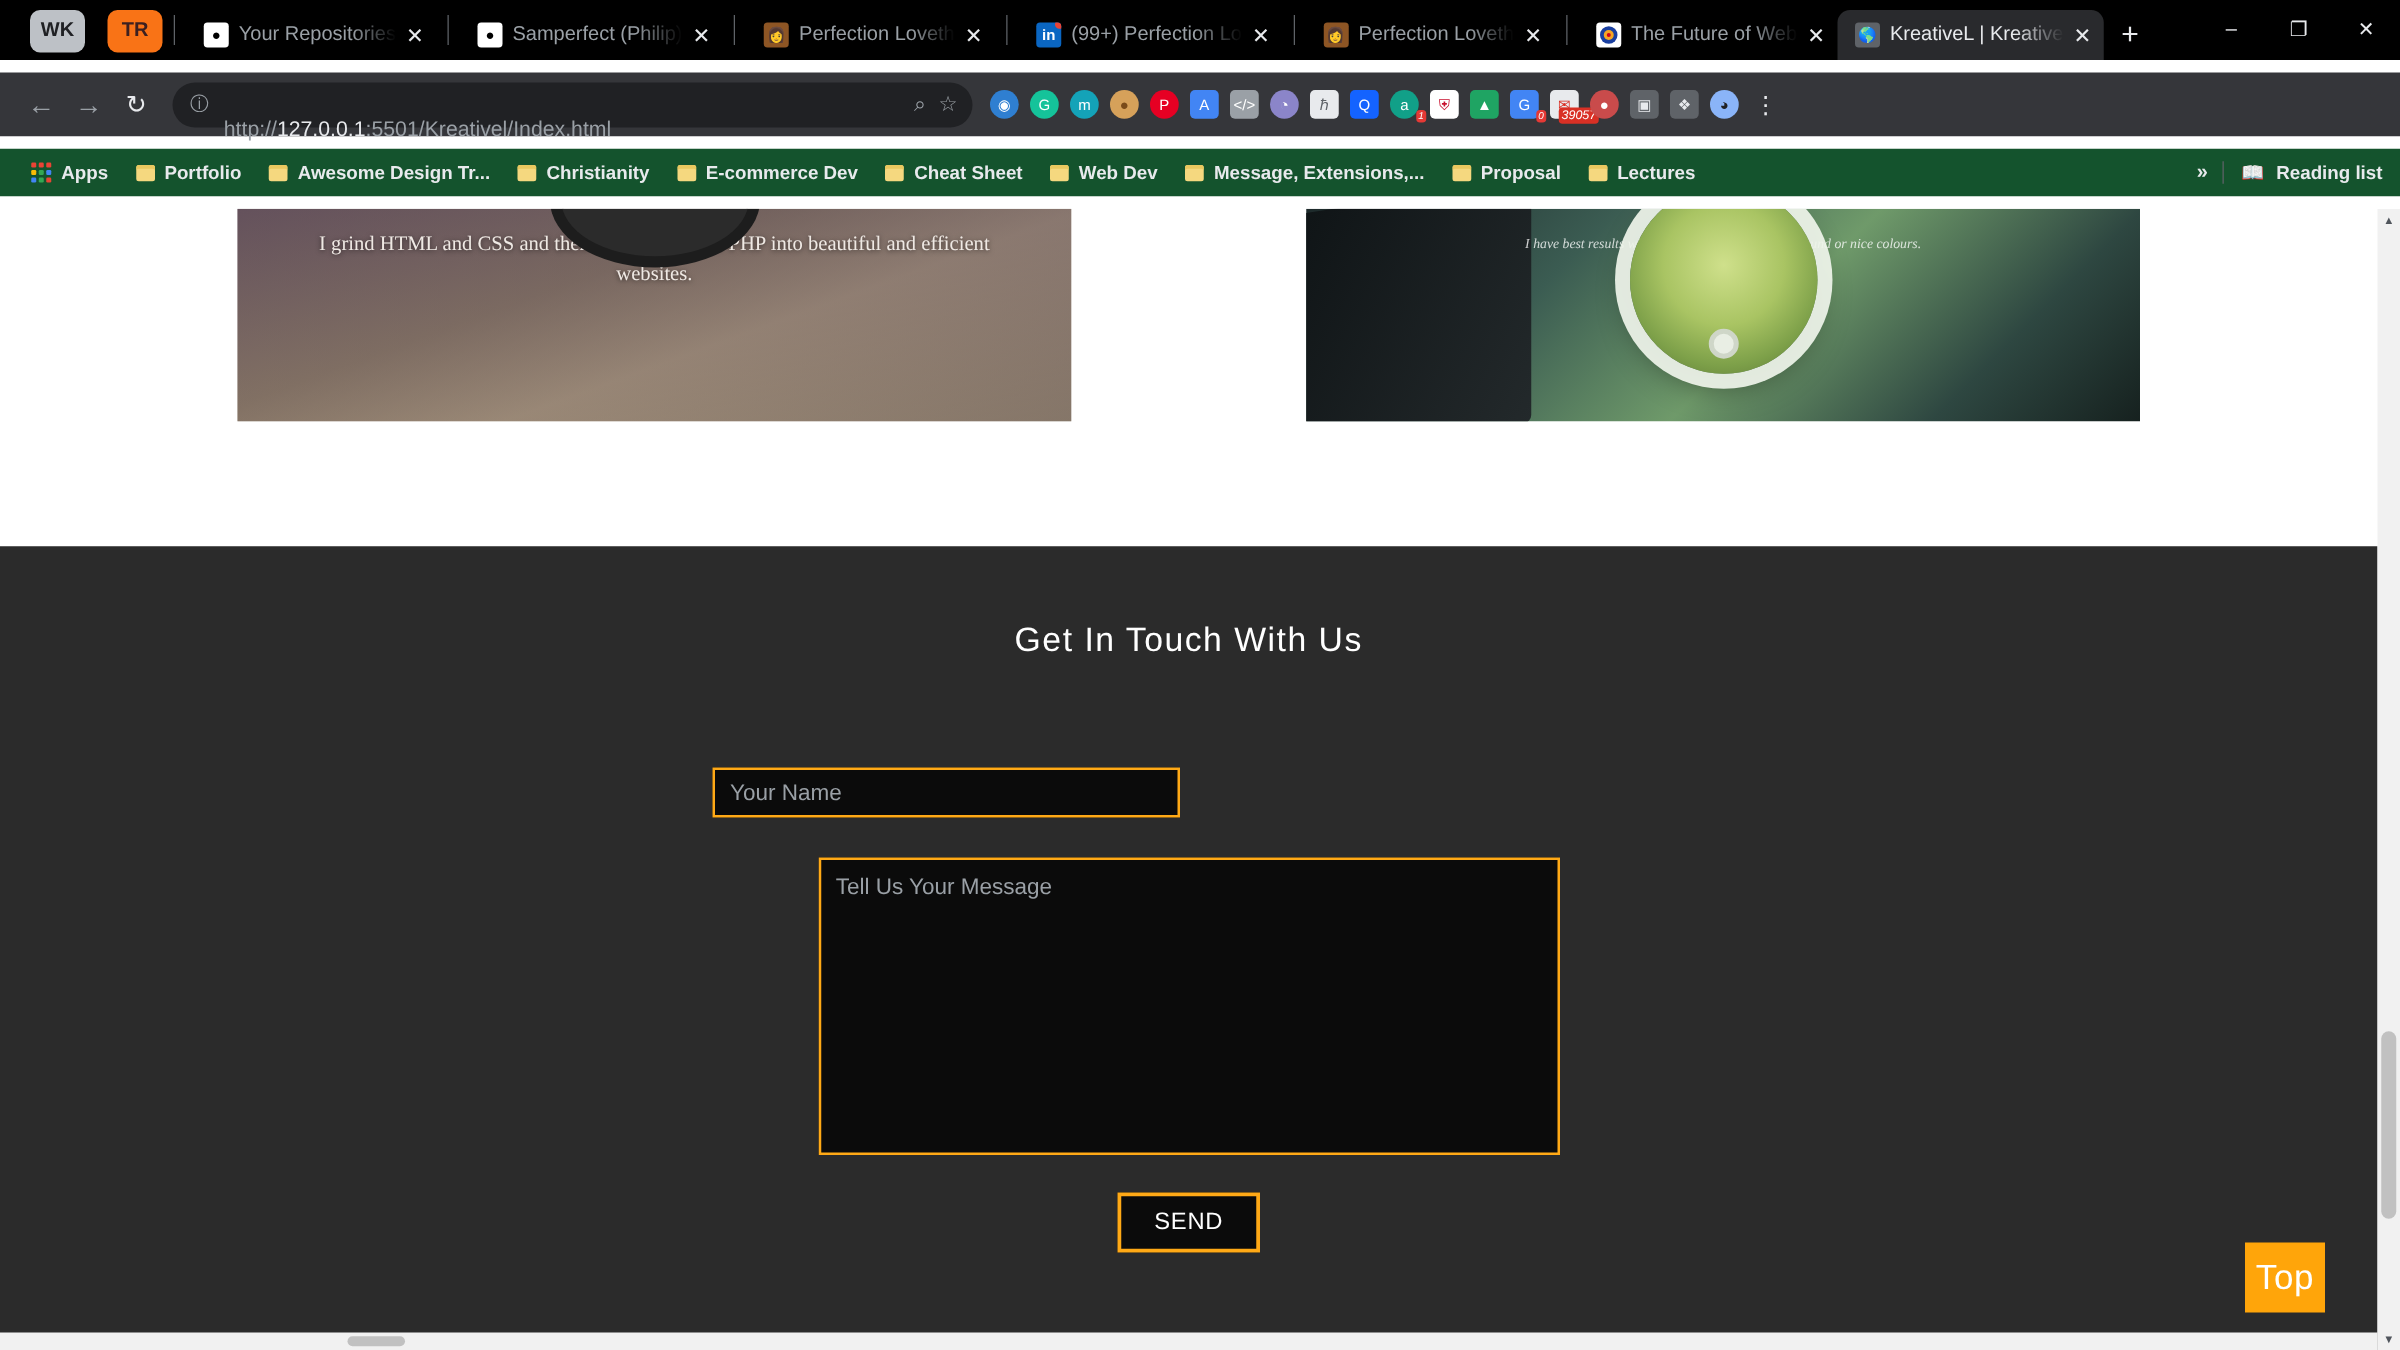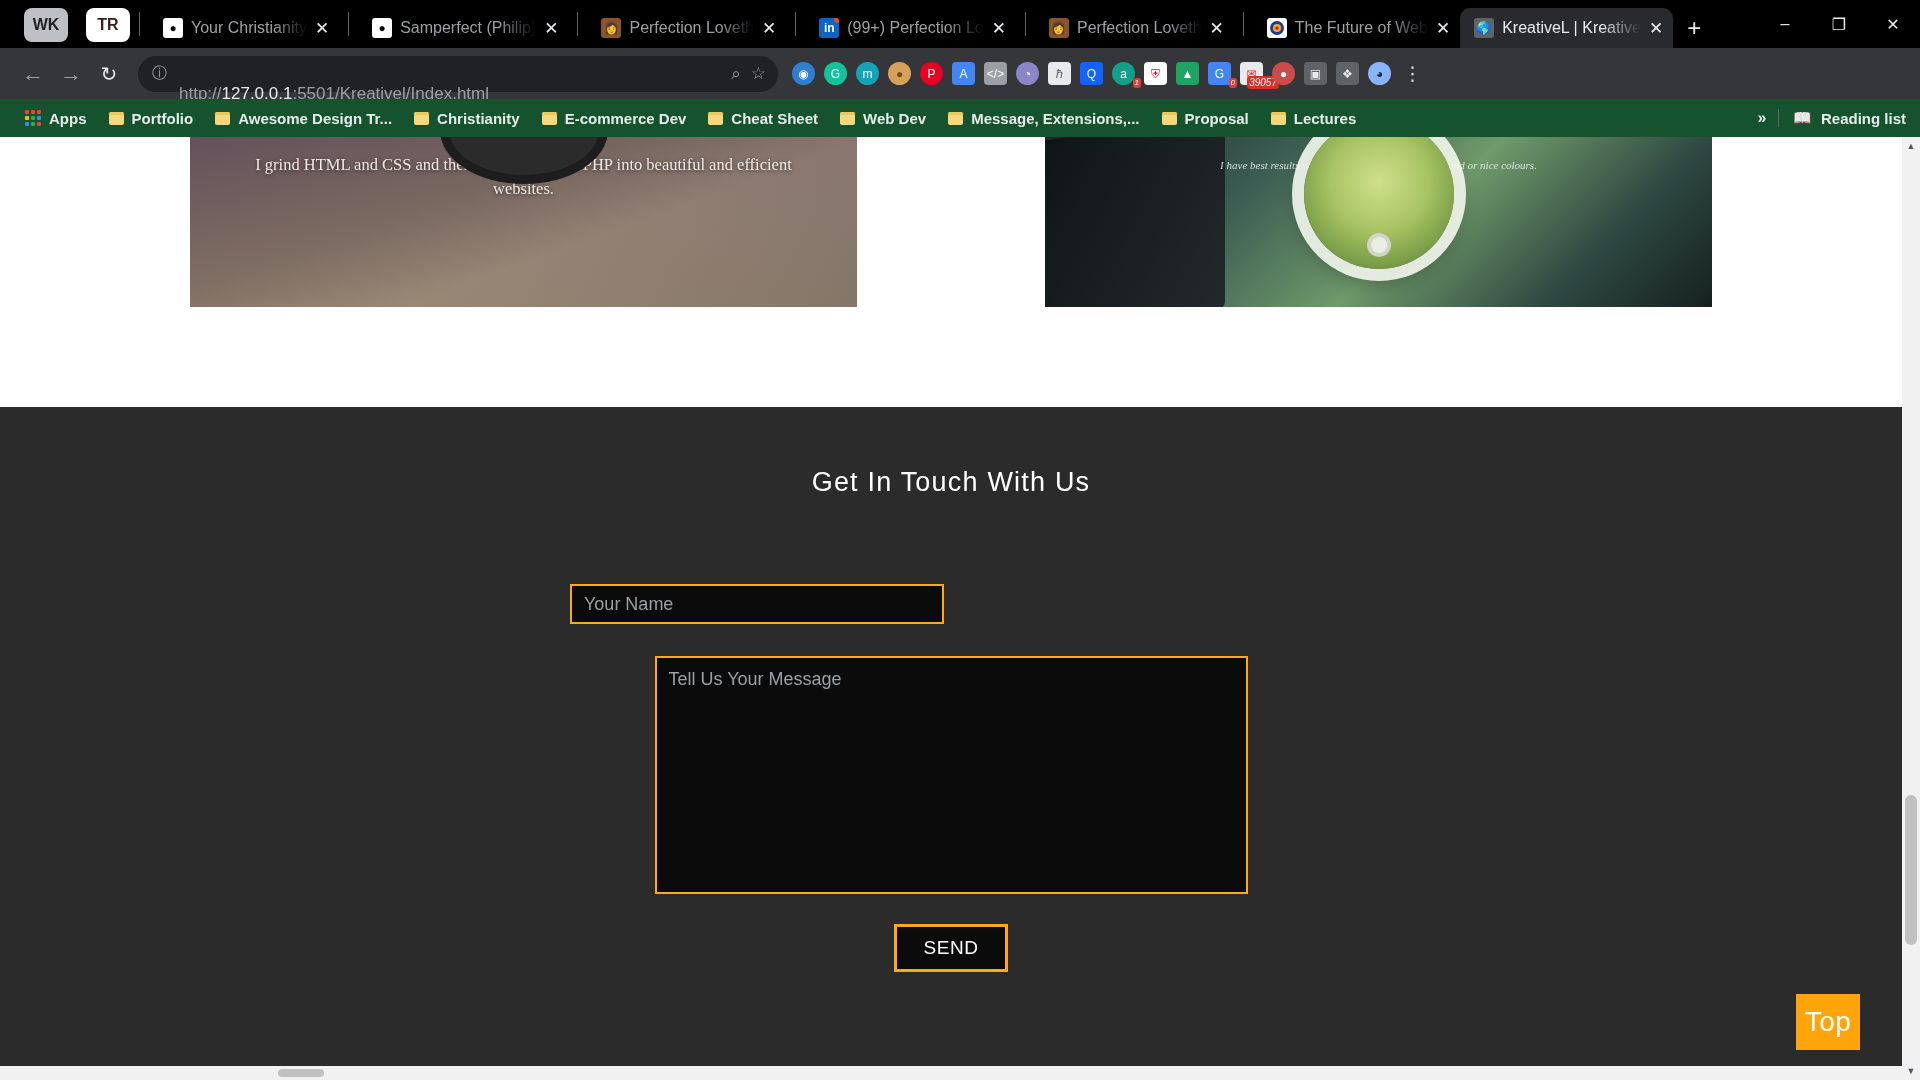--- a/index.html
+++ b/index.html
@@ -4,34 +4,34 @@
 <style>
   * { box-sizing: border-box; margin: 0; padding: 0; }
   html, body {
     width: 1920px; height: 1080px;
     overflow: hidden;
     font-family: "Liberation Sans", sans-serif;
     background: #ffffff;
   }
 
   
-  #browser { width: 1920px; height: 1080px; display: flex; flex-direction: column; }
+  #browser { width: 1920px; height: 1080px; display: flex; flex-direction: column; gap: 10px; }
 
   .tabstrip {
     height: 48px; background: #000000;
     display: flex; align-items: flex-end; position: relative; flex: 0 0 48px;
   }
   .profile-chip {
     width: 44px; height: 34px; border-radius: 8px;
     display: flex; align-items: center; justify-content: center;
     font-size: 16px; font-weight: bold; color: #202124;
     margin-bottom: 6px;
   }
   .profile-chip.wk { background: #bdc1c6; margin-left: 24px; }
-  .profile-chip.tr { background: #ffffff; color: #3c2020; margin-left: 18px; }
+  .profile-chip.tr { background: #f97316; color: #3c2020; margin-left: 18px; }
   .tab-divider { width: 1px; height: 24px; background: #5f6368; margin: 0 9px 12px 9px; }
 
   .tab {
     height: 40px; display: flex; align-items: center; gap: 8px;
     padding: 0 10px 0 14px; max-width: 218px; min-width: 160px;
     color: #9aa0a6; font-size: 16px; position: relative; border-radius: 10px 10px 0 0;
   }
   .tab.active { background: #292a2d; color: #e8eaed; min-width: 212px; }
   .tab .favicon {
     width: 20px; height: 20px; border-radius: 3px; flex: 0 0 20px;
@@ -202,21 +202,21 @@
     <div class="profile-chip wk">
         <span>WK</span>
       </div>
     <div class="profile-chip tr">
         <span>TR</span>
       </div>
     <div class="tab-divider"></div>
 
     <div class="tab">
       <span class="favicon fav-github">●</span>
-      <span class="tab-title">Your Christianity</span>
+      <span class="tab-title">Your Repositories</span>
       <span class="tab-close">✕</span>
     </div>
     <div class="tab-divider"></div>
 
     <div class="tab">
       <span class="favicon fav-github">●</span>
       <span class="tab-title">Samperfect (Philip)</span>
       <span class="tab-close">✕</span>
     </div>
     <div class="tab-divider"></div>

